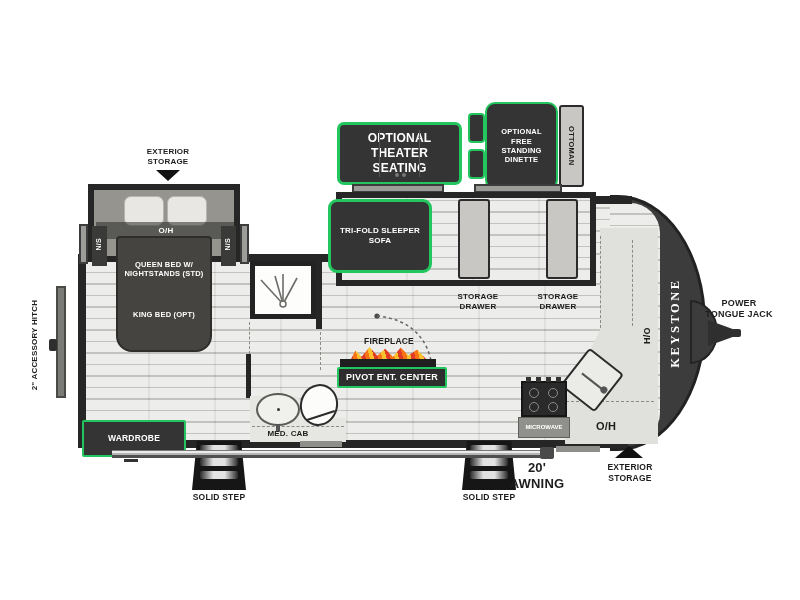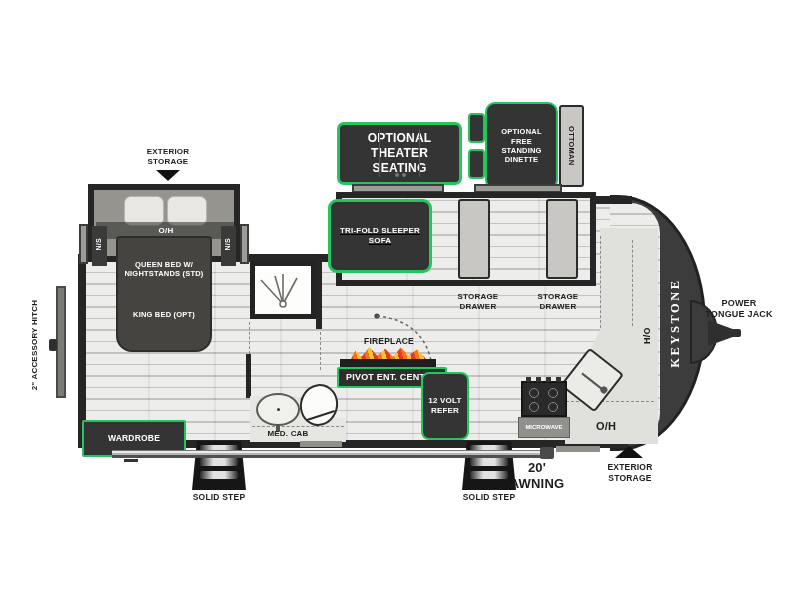--- a/index.html
+++ b/index.html
@@ -78,21 +78,21 @@
   <div class="abs" style="left:221px;top:226px;width:15px;height:40px;background:#3a3a39;"></div>
   <div class="lblw" style="left:81px;top:240px;width:36px;font-size:7px;transform:rotate(-90deg);">N/S</div>
   <div class="lblw" style="left:210px;top:240px;width:36px;font-size:7px;transform:rotate(-90deg);">N/S</div>
 
   <div class="tab" style="left:352px;top:184px;width:92px;height:9px;"></div>
   <div class="tab" style="left:474px;top:184px;width:88px;height:9px;"></div>
   <div class="tab" style="left:328px;top:212px;width:9px;height:52px;"></div>
   <div class="abs" style="left:336px;top:192px;width:260px;height:94px;border:6px solid #262626;overflow:hidden;">
     <div class="floor" style="left:0;top:0;width:248px;height:82px;"></div>
   </div>
-  <div class="dark flex-c" style="left:328px;top:199px;width:104px;height:74px;border-radius:9px;border-width:3px;text-decoration:underline;">
+  <div class="dark flex-c" style="left:328px;top:199px;width:104px;height:74px;border-radius:9px;border-width:3px;">
     <div class="lblw" style="position:static;width:90px;font-size:8px;">TRI-FOLD SLEEPER SOFA</div>
   </div>
   <div class="bench" style="left:458px;top:199px;width:32px;height:80px;"></div>
   <div class="bench" style="left:546px;top:199px;width:32px;height:80px;"></div>
   <div class="lbl" style="left:440px;top:292px;width:76px;font-size:8px;">STORAGE DRAWER</div>
   <div class="lbl" style="left:520px;top:292px;width:76px;font-size:8px;">STORAGE DRAWER</div>
 
   <div class="abs" style="left:250px;top:261px;width:66px;height:58px;background:#fdfdfc;border:5px solid #232323;">
     <svg width="56" height="48" viewBox="0 0 56 48" style="position:absolute;left:0;top:0;">
       <g stroke="#6b6b68" stroke-width="1.6" fill="none">
@@ -130,23 +130,20 @@
   </svg>
   <div class="lbl" style="left:344px;top:336px;width:90px;font-size:8.5px;">FIREPLACE</div>
   <div class="abs" style="left:350px;top:347px;width:78px;height:14px;
               background:repeating-linear-gradient(75deg,#e03b24 0 4px,#f97316 4px 8px,#fbc22d 8px 12px);
               clip-path:polygon(0 100%,7% 25%,15% 70%,25% 0,35% 62%,45% 12%,55% 70%,65% 4%,75% 60%,86% 18%,100% 100%);"></div>
   <div class="abs" style="left:340px;top:359px;width:96px;height:10px;background:#1f1f1f;"></div>
   <div class="dark flex-c" style="left:337px;top:367px;width:110px;height:21px;border-radius:2px;background:#2e2e2e;">
     <div class="lblw" style="position:static;width:106px;font-size:9px;">PIVOT ENT. CENTER</div>
   </div>
 
-  <div class="dark flex-c" style="left:421px;top:372px;width:48px;height:68px;border-radius:8px;">
-    <div class="lblw" style="position:static;width:44px;font-size:8px;">12 VOLT REFER</div>
-  </div>
 
   <div class="counter" style="left:562px;top:228px;width:96px;height:216px;
               clip-path:polygon(38px 0,96px 0,96px 216px,3px 216px,3px 172px,38px 102px);"></div>
   <div class="dashv" style="left:600px;top:236px;height:92px;"></div>
   <div class="dashv" style="left:632px;top:240px;height:86px;"></div>
   <div class="dashh" style="left:566px;top:401px;width:88px;"></div>
 
   <div class="abs" style="left:570px;top:356px;width:44px;height:48px;background:#ebebe7;border:2.5px solid #2c2c2c;border-radius:4px;transform:rotate(38deg);">
     <div class="abs" style="left:8px;top:22px;width:26px;height:2px;background:#555;"></div>
     <div class="abs" style="left:32px;top:19px;width:7px;height:7px;border-radius:50%;background:#555;"></div>

